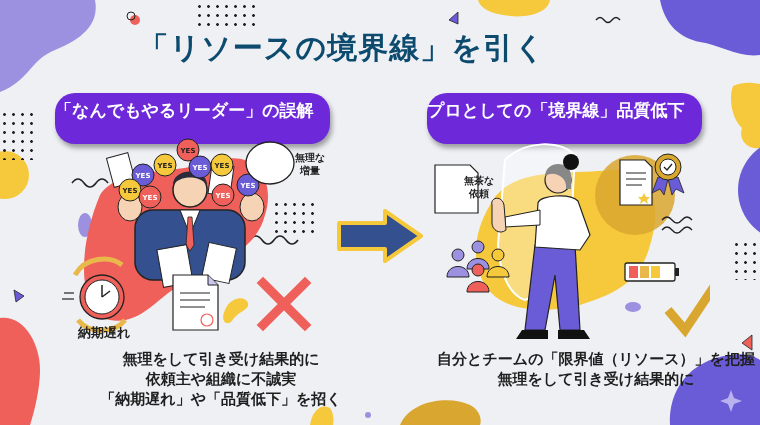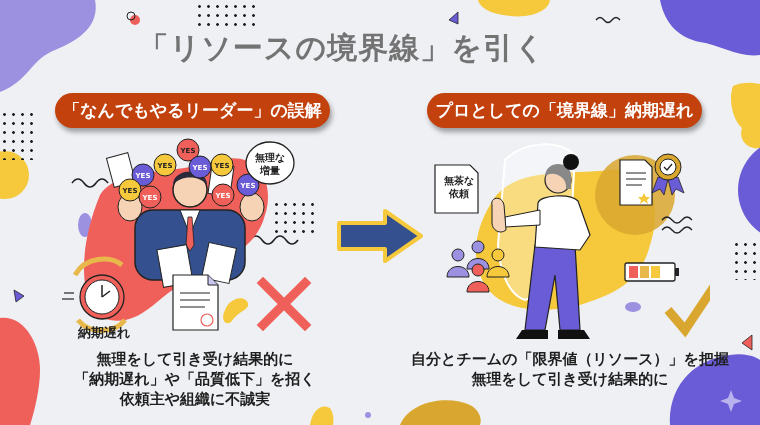--- a/index.html
+++ b/index.html
@@ -5,32 +5,32 @@
     html, body { margin: 0; padding: 0; }
     body {
       width: 760px; height: 425px; overflow: hidden;
       background: #eef0f4;
       font-family: "DejaVu Sans", "Liberation Sans", sans-serif;
       position: relative;
     }
     .abs { position: absolute; }
     .title {
       position: absolute; left: 0; width: 684px; top: 28px;
-      text-align: center; font-size: 30px; font-weight: bold; color: #737373;
+      text-align: center; font-size: 30px; font-weight: bold; color: #0c4a6e;
       letter-spacing: 1px;
     }
     .pill {
-      position: absolute; background: #c2410c; color: #fff;
-      border-radius: 20px; height: 35px; line-height: 34px;
-      font-size: 17px; font-weight: bold; text-align: center;
+      position: absolute; background: #6d28d9; color: #fff;
+      border-radius: 20px; height: 51px; line-height: 34px;
+      font-size: 17px; font-weight: bold; text-align: left;
       box-shadow: 2px 4px 5px rgba(0,0,0,0.35);
     }
     .caption {
       position: absolute; text-align: center; color: #1e1e1e;
-      font-size: 15px; font-weight: bold; line-height: 20px;
+      font-size: 15px; font-weight: bold; line-height: 20px; margin-left: 26px;
     }
     .caption div { white-space: nowrap; }
     .small-label { position:absolute; font-size: 13px; font-weight: bold; color:#222; }
     .note-text { font-size: 10px; font-weight: bold; color:#222; text-align:center; line-height:13px; }
     .dots { position:absolute; background-image: radial-gradient(#222 1.3px, transparent 1.5px); background-size: 9px 9px; }
   </style>
 </head>
 <body>
 
 <svg class="abs" style="left:0;top:0" width="760" height="425">
@@ -75,21 +75,21 @@
 
 <div class="dots" style="left:195px;top:2px;width:60px;height:24px;"></div>
 <div class="dots" style="left:0px;top:110px;width:38px;height:50px;"></div>
 <div class="dots" style="left:272px;top:200px;width:42px;height:36px;"></div>
 <div class="dots" style="left:732px;top:240px;width:28px;height:40px;"></div>
 
 <div class="title">「リソースの境界線」を引く</div>
 
 <div class="pill" style="left:55px;top:93px;width:275px;">「なんでもやるリーダー」の誤解</div>
 
-<div class="pill" style="left:427px;top:93px;width:275px;">プロとしての「境界線」納期遅れ</div>
+<div class="pill" style="left:427px;top:93px;width:275px;">プロとしての「境界線」品質低下</div>
 
 <svg class="abs" style="left:60px;top:135px" width="260" height="215">
 
   <path d="M40,60 C60,30 120,40 160,25 C200,15 215,50 205,80 C195,120 150,130 120,150 C95,165 80,190 50,185 C20,180 15,120 40,60 Z" fill="#f0605a"></path>
 
   <rect x="75" y="75" width="110" height="70" rx="18" fill="#34508f" stroke="#222" stroke-width="1.5"></rect>
   <path d="M120,75 L130,100 L140,75 Z" fill="#fff" stroke="#222"></path>
   <path d="M128,82 L132,82 L134,110 L130,116 L126,110 Z" fill="#f0605a" stroke="#222" stroke-width="0.8"></path>
 
   <circle cx="130" cy="55" r="17" fill="#f7d3b5" stroke="#222" stroke-width="1.5"></circle>
@@ -141,21 +141,21 @@
   <path d="M113,140 L148,140 L158,150 L158,195 L113,195 Z" fill="#fff" stroke="#222" stroke-width="1.2"></path>
   <path d="M148,140 L148,150 L158,150" fill="#c9c7ef" stroke="#222"></path>
   <line x1="120" y1="158" x2="150" y2="158" stroke="#222"></line>
   <line x1="120" y1="165" x2="150" y2="165" stroke="#222"></line>
   <line x1="120" y1="172" x2="145" y2="172" stroke="#222"></line>
   <circle cx="147" cy="185" r="6" fill="none" stroke="#f0605a" stroke-width="1.2"></circle>
 
   <path d="M203,148 L245,190 M245,148 L203,190" stroke="#f0605a" stroke-width="9" stroke-linecap="square"></path>
 </svg>
 
-<div class="note-text abs" style="left:248px;top:151px;width:44px;">
+<div class="note-text abs" style="left:248px;top:151px;width:44px;padding-left:40px;">
   <div>無理な</div>
   <div>増量</div>
 </div>
 <div class="small-label" style="left:78px;top:324px;">納期遅れ</div>
 
 <svg class="abs" style="left:335px;top:207px" width="92" height="58">
   <path d="M4,16 L50,16 L50,4 L86,29 L50,54 L50,42 L4,42 Z" fill="#34508f" stroke="#f5c93b" stroke-width="4" stroke-linejoin="round"></path>
 </svg>
 
 <svg class="abs" style="left:430px;top:135px" width="280" height="210">
@@ -211,26 +211,26 @@
   <rect x="245" y="133" width="4" height="8" fill="#222"></rect>
   <rect x="199" y="131" width="9" height="12" fill="#f0605a"></rect>
   <rect x="210" y="131" width="9" height="12" fill="#e8b84a"></rect>
   <rect x="221" y="131" width="9" height="12" fill="#f5c93b"></rect>
 
   <ellipse cx="203" cy="172" rx="8" ry="5" fill="#9b91e0"></ellipse>
 
   <path d="M238,175 L255,195 L285,150" fill="none" stroke="#d9a72f" stroke-width="9"></path>
 </svg>
 
-<div class="note-text abs" style="left:436px;top:174px;width:46px;">
+<div class="note-text abs" style="left:456px;top:174px;width:46px;">
   <div>無茶な</div>
   <div>依頼</div>
 </div>
 
 <div class="caption" style="left:40px;top:349px;width:310px;">
   <div>無理をして引き受け結果的に</div>
+  <div>依頼主や組織に不誠実</div>
   <div>「納期遅れ」や「品質低下」を招く</div>
-  <div>依頼主や組織に不誠実</div>
 </div>
 <div class="caption" style="left:395px;top:349px;width:350px;">
   <div>自分とチームの「限界値（リソース）」を把握</div>
   <div>無理をして引き受け結果的に</div>
 </div>
 
 </body></html>

